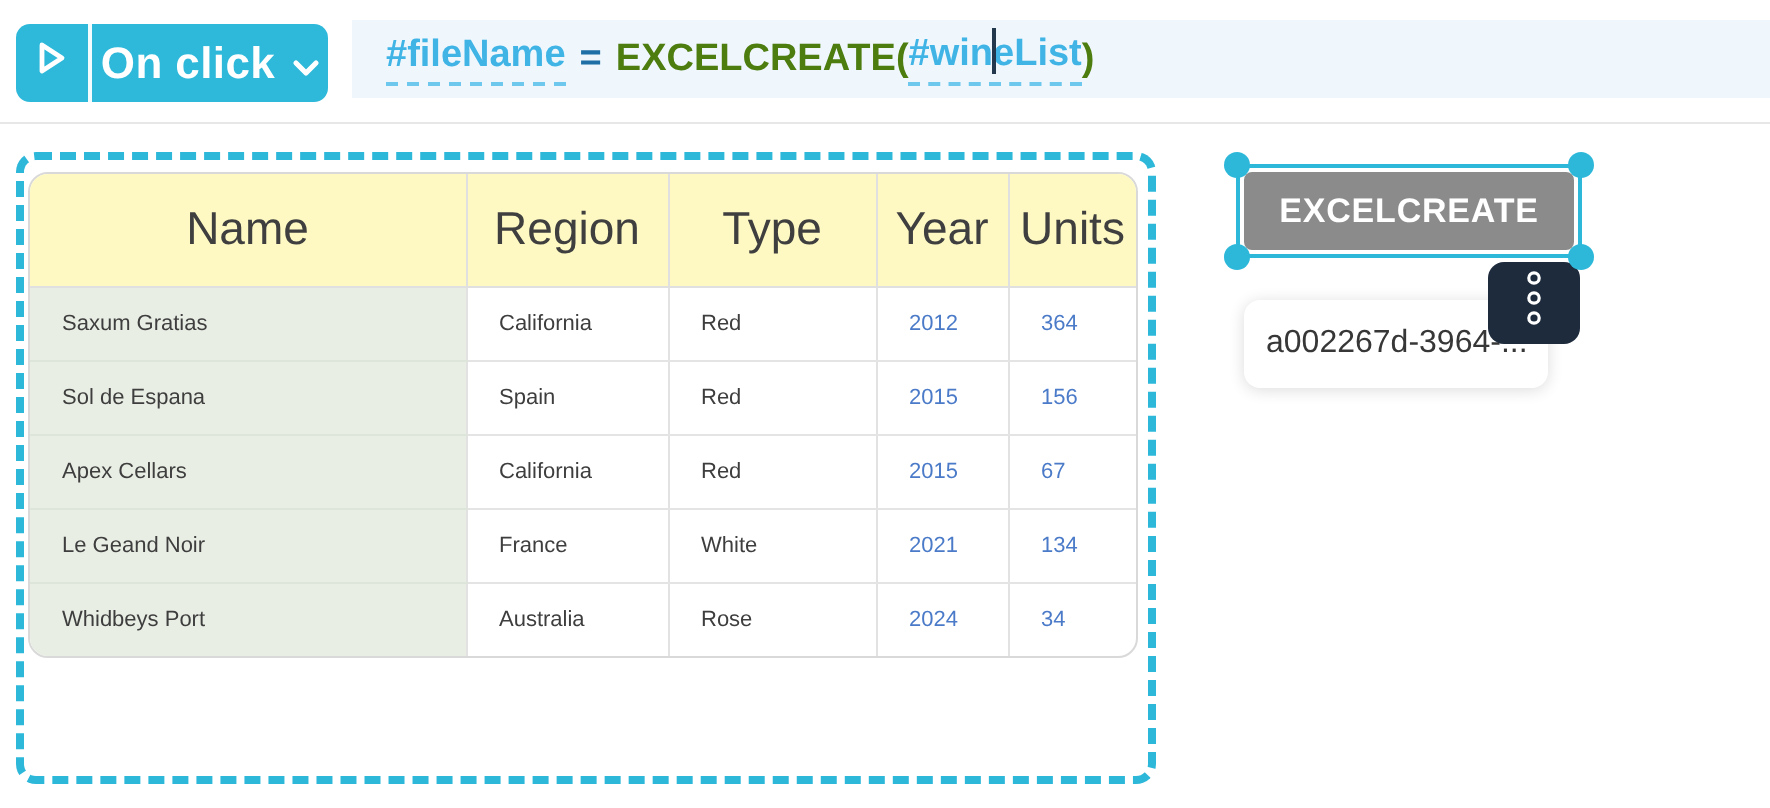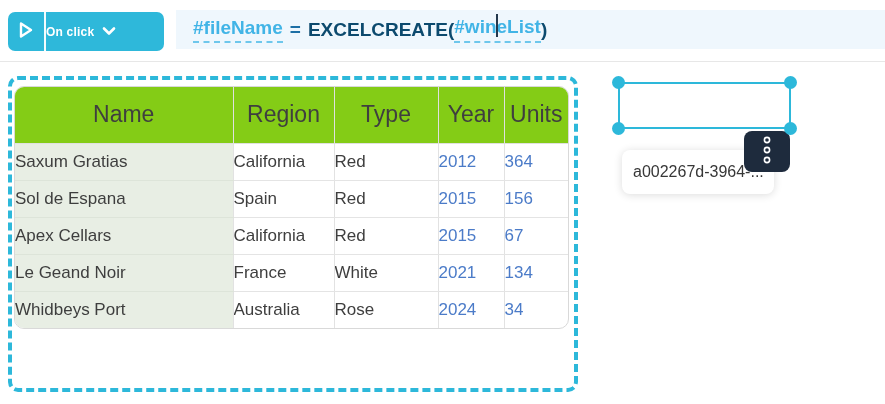--- a/index.html
+++ b/index.html
@@ -10,56 +10,56 @@
   .run-group {
     position: absolute; left: 8px; top: 12px; width: 156px; height: 39px;
     background: #2eb8da; border-radius: 7px; display: flex; align-items: stretch;
     color: #fff; cursor: pointer;
   }
   .run-play {
     width: 38px; display: flex; align-items: center; justify-content: center;
     border-right: 2px solid rgba(255,255,255,0.95);
   }
   .run-label {
-    flex: 1; display: flex; align-items: center; 
-    gap: 8px; font-size: 12px; font-weight: 700; letter-spacing: 0.2px; border-radius: 13px;
+    flex: 1; display: flex; align-items: center; justify-content: center;
+    gap: 8px; font-size: 22px; font-weight: 700; letter-spacing: 0.2px; border-radius: 13px;
   }
   .formula-bar {
     position: absolute; left: 176px; top: 10px; width: 709px; height: 39px;
     background: #eff7fd; display: flex; align-items: center; padding-left: 17px;
     font-size: 19px; font-weight: 700; white-space: pre;
   }
   .f-var { color: #41b4e6; border-bottom: 2px dashed #6ec7ec; padding-bottom: 2px; }
-  .f-func { color: #0c4a6e; }
+  .f-func { color: #4d7c0f; }
   .f-eq { color: #1d6fa5; margin: 0 7px; }
   .caret {
     display: inline-block; width: 2px; height: 23px; background: #23384d;
     vertical-align: middle; margin: 0 -1px; position: relative; top: -2px;
   }
   .toolbar-divider {
     position: absolute; left: 0; top: 61px; width: 885px; height: 1px; background: #e7e7e7;
   }
 
   
   .table-selection {
     position: absolute; left: 8px; top: 76px; width: 570px; height: 316px;
     border: 4px dashed #2db8da; border-radius: 10px;
   }
   .wine-table-wrap {
     position: absolute; left: 14px; top: 86px; width: 555px;
     background: #fff; border: 1px solid #d9d9d9; border-radius: 10px; overflow: hidden;
   }
   table.wine { border-collapse: collapse; table-layout: fixed; width: 553px; }
   table.wine th {
-    height: 56px; background: #84cc16; font-weight: 400; font-size: 23px; color: #3f3f3f;
+    height: 56px; background: #fef9c3; font-weight: 400; font-size: 23px; color: #3f3f3f;
     text-align: center; border-right: 1px solid #e0e0e0; border-bottom: 1px solid #e0e0e0;
   }
   table.wine th:last-child { border-right: none; }
   table.wine td {
-    height: 37px; font-size: 17px; color: #3e3e3e; padding-left: 0;
+    height: 37px; font-size: 11px; color: #3e3e3e; padding-left: 16px;
     border-right: 1px solid #e2e2e2; border-bottom: 1px solid #e4e4e4;
     overflow: hidden; white-space: nowrap;
   }
   table.wine tr:last-child td { border-bottom: none; }
   table.wine td:last-child { border-right: none; }
   table.wine td.col0 { background: #e8eee4; border-bottom-color: #dde4d9; }
   table.wine td.col3, table.wine td.col4 { color: #4b7bc8; }
   .w-col0 { width: 218px; } .w-col1 { width: 101px; } .w-col2 { width: 104px; }
   .w-col3 { width: 66px; }  .w-col4 { width: 64px; }
 
@@ -176,20 +176,21 @@
           <td class="col1">Australia</td>
           <td class="col2">Rose</td>
           <td class="col3">2024</td>
           <td class="col4">34</td>
         </tr>
       </tbody>
   </table>
 </div>
 
 <div class="btn-selection">
+  <button class="action-btn">EXCELCREATE</button>
   <div class="handle h-tl"></div>
   <div class="handle h-tr"></div>
   <div class="handle h-bl"></div>
   <div class="handle h-br"></div>
 </div>
 
 <div class="result-card">
   <span>a002267d-3964-...</span>
 </div>
 

